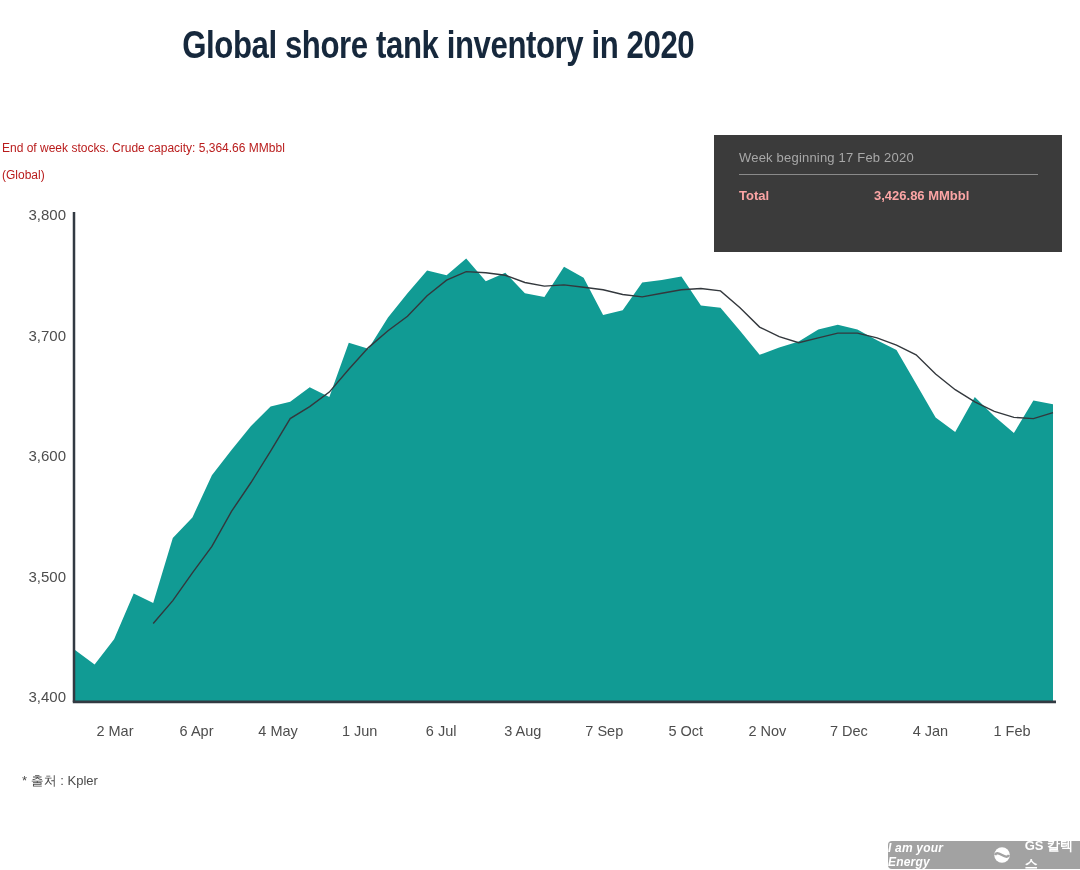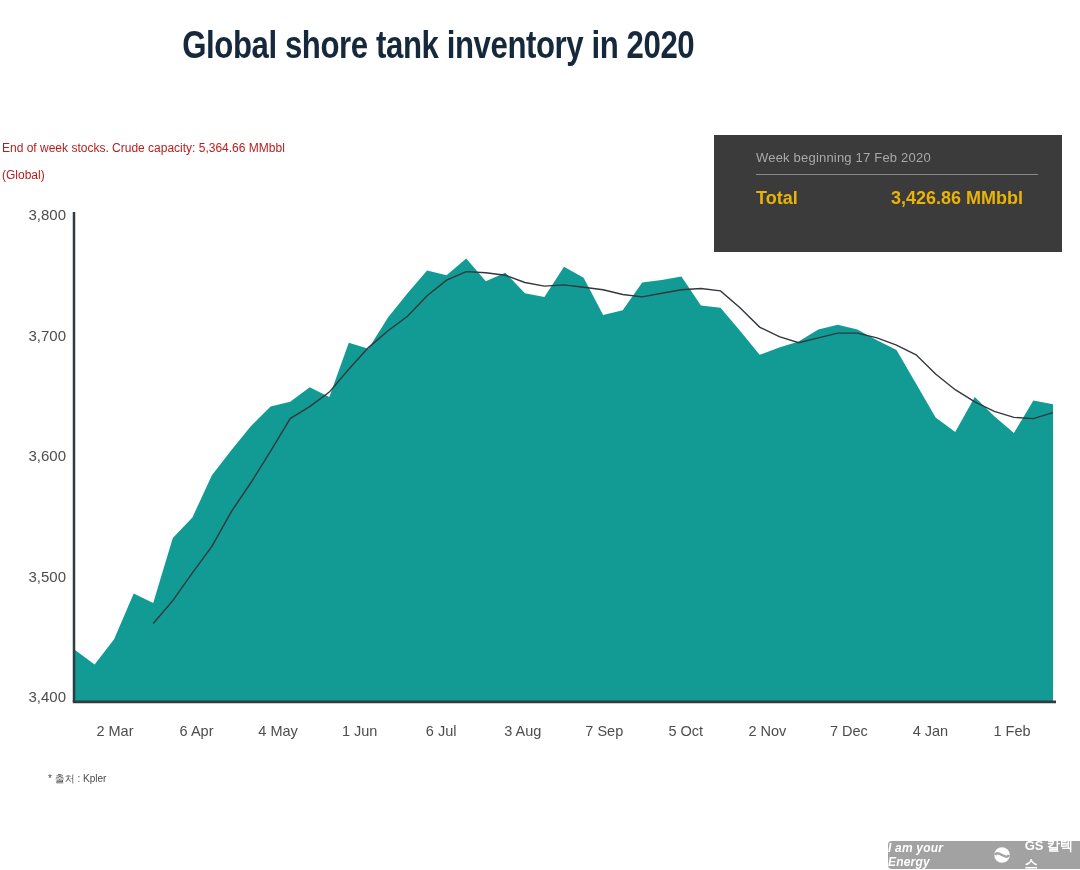--- a/index.html
+++ b/index.html
@@ -6,27 +6,27 @@
   body{font-family:"Liberation Sans","DejaVu Sans",sans-serif;}
   #stage{position:relative;width:1080px;height:870px;background:#fff;overflow:hidden;}
 
   .title{position:absolute;top:24px;left:0;width:876px;text-align:center;
          font-size:38px;font-weight:700;color:#16283c;letter-spacing:-.5px;}
   .title-inner{display:inline-block;transform:scaleX(.82);transform-origin:center;white-space:nowrap;}
 
   .subtitle{position:absolute;left:2px;top:135px;font-size:12px;color:#b91c1c;line-height:27px;}
 
   .tooltip{position:absolute;left:714px;top:135px;width:348px;height:117px;
-           background:#3b3b3b;box-sizing:border-box;padding:15px 24px 0 42px;}
+           background:#3b3b3b;box-sizing:border-box;padding:15px 24px 0 25px;}
   .tooltip-header{color:#a8a8a8;font-size:13px;letter-spacing:.2px;}
   .tooltip hr{border:none;border-top:1px solid #8a8a8a;margin:9px 0 13px 0;}
-  .tooltip-row{display:flex;color:#eab308;font-size:18px;font-weight:700;margin-bottom:9px;}
+  .tooltip-row{display:flex;color:#fca5a5;font-size:13px;font-weight:700;margin-bottom:9px;}
   .tooltip-row .lbl{width:135px;}
 
-  .source{position:absolute;left:22px;top:772px;font-size:10px;color:#4a4a4a;margin-left:26px;}
+  .source{position:absolute;left:22px;top:772px;font-size:13px;color:#4a4a4a;}
 
   .footer{position:absolute;left:888px;top:841px;width:192px;height:28px;background:#a2a2a2;
           border-radius:4px 0 0 4px;display:flex;align-items:center;justify-content:center;gap:14px;}
   .slogan{color:#fff;font-size:12px;font-weight:700;font-style:italic;letter-spacing:.2px;}
   .brand{color:#fff;font-size:13px;font-weight:700;}
   .gs-logo{display:block;}
 
   svg text{font-family:"Liberation Sans","DejaVu Sans",sans-serif;}
 </style>
 </head>

